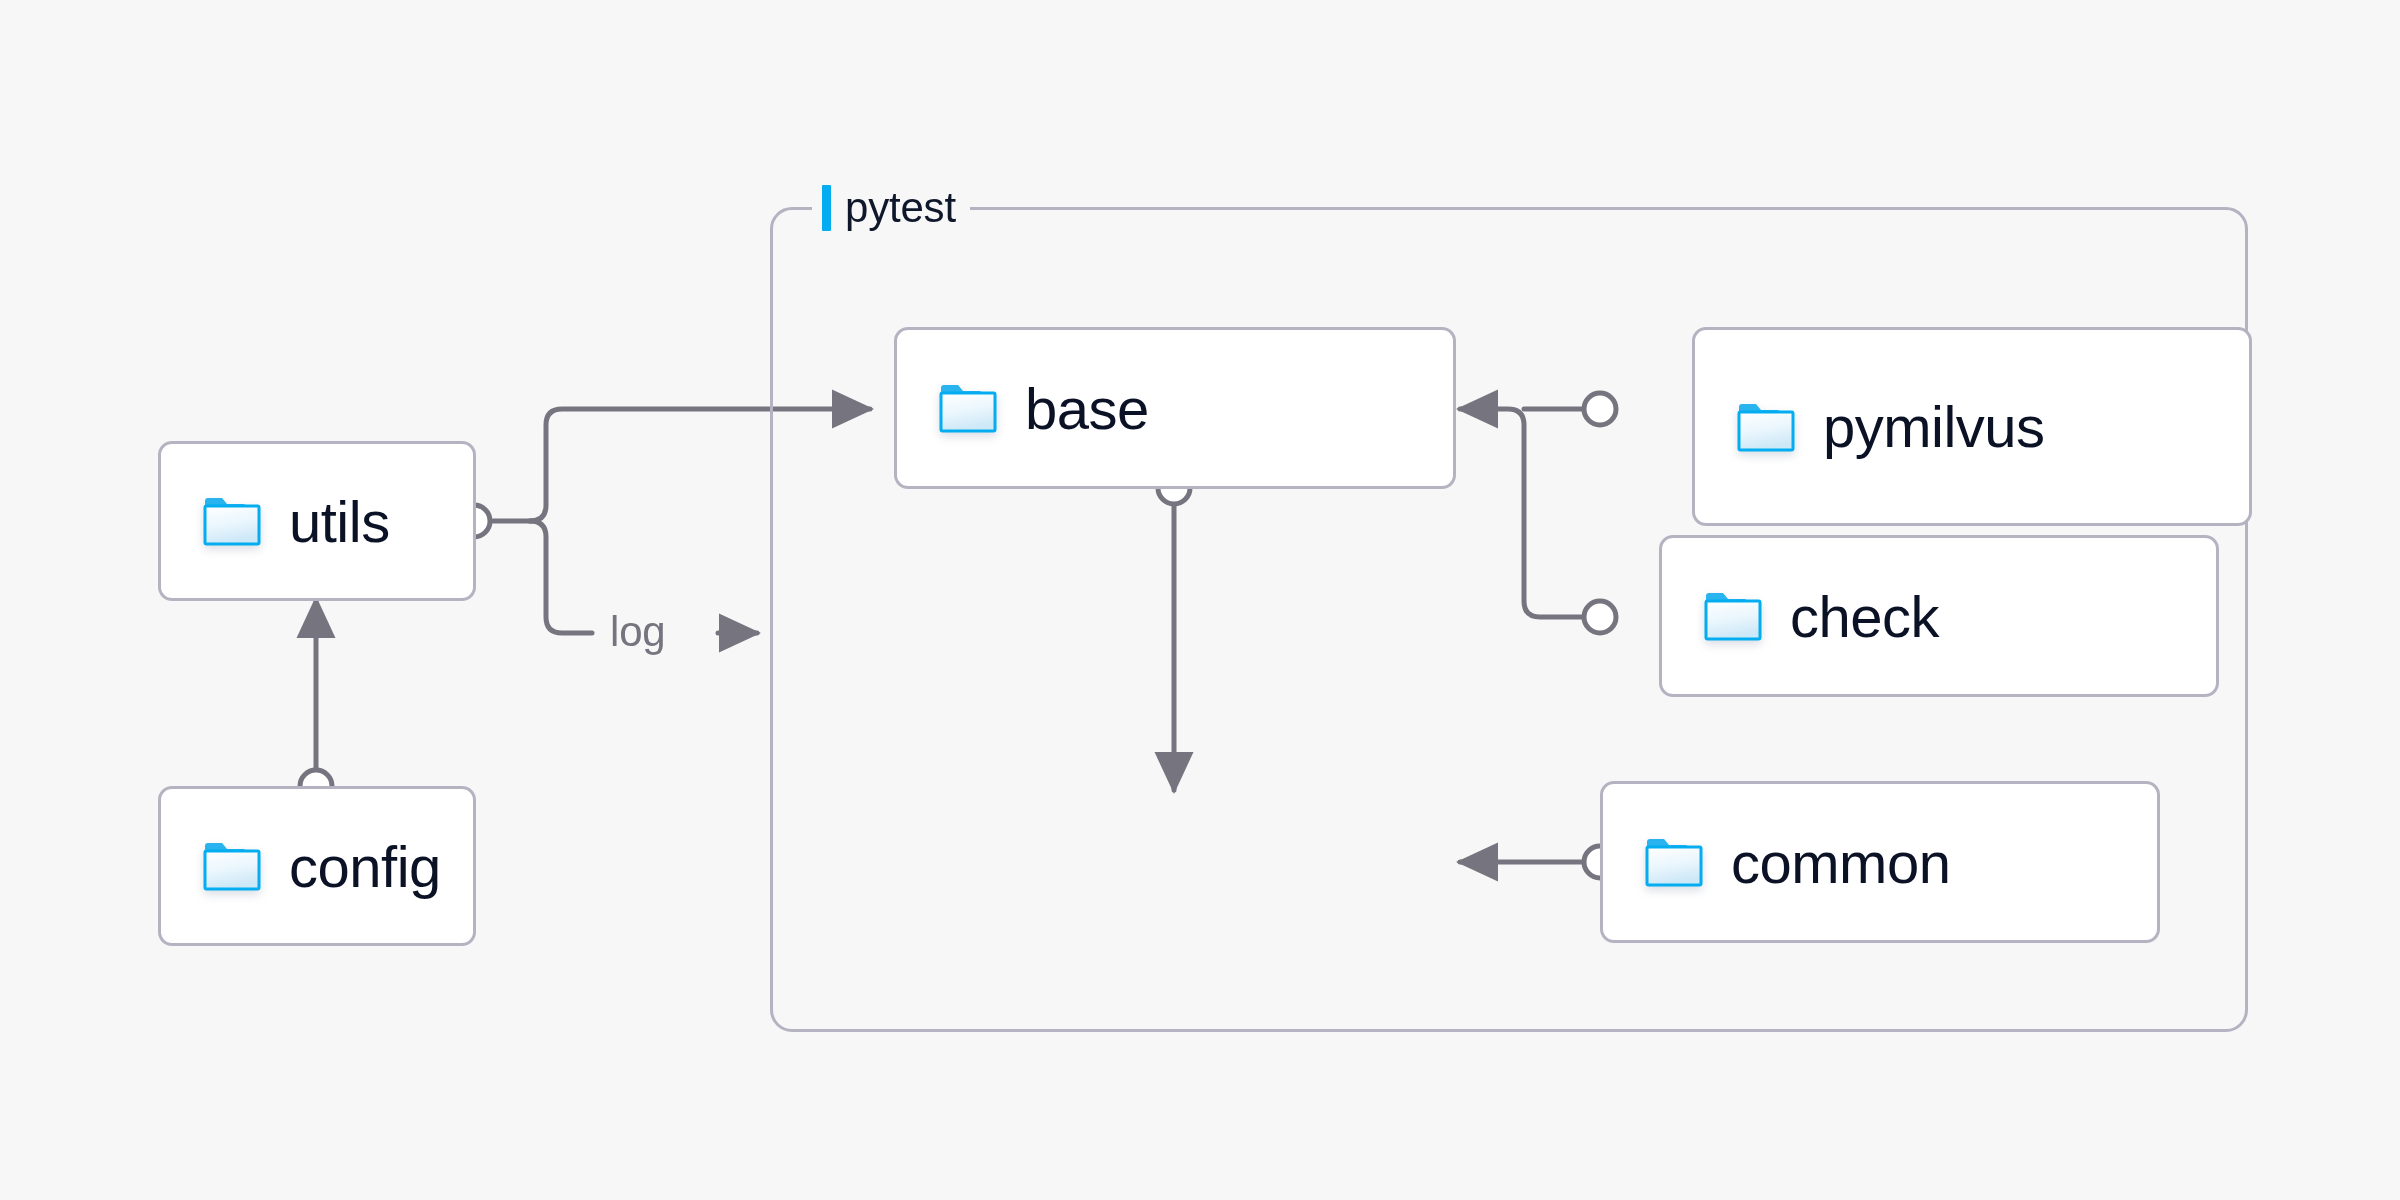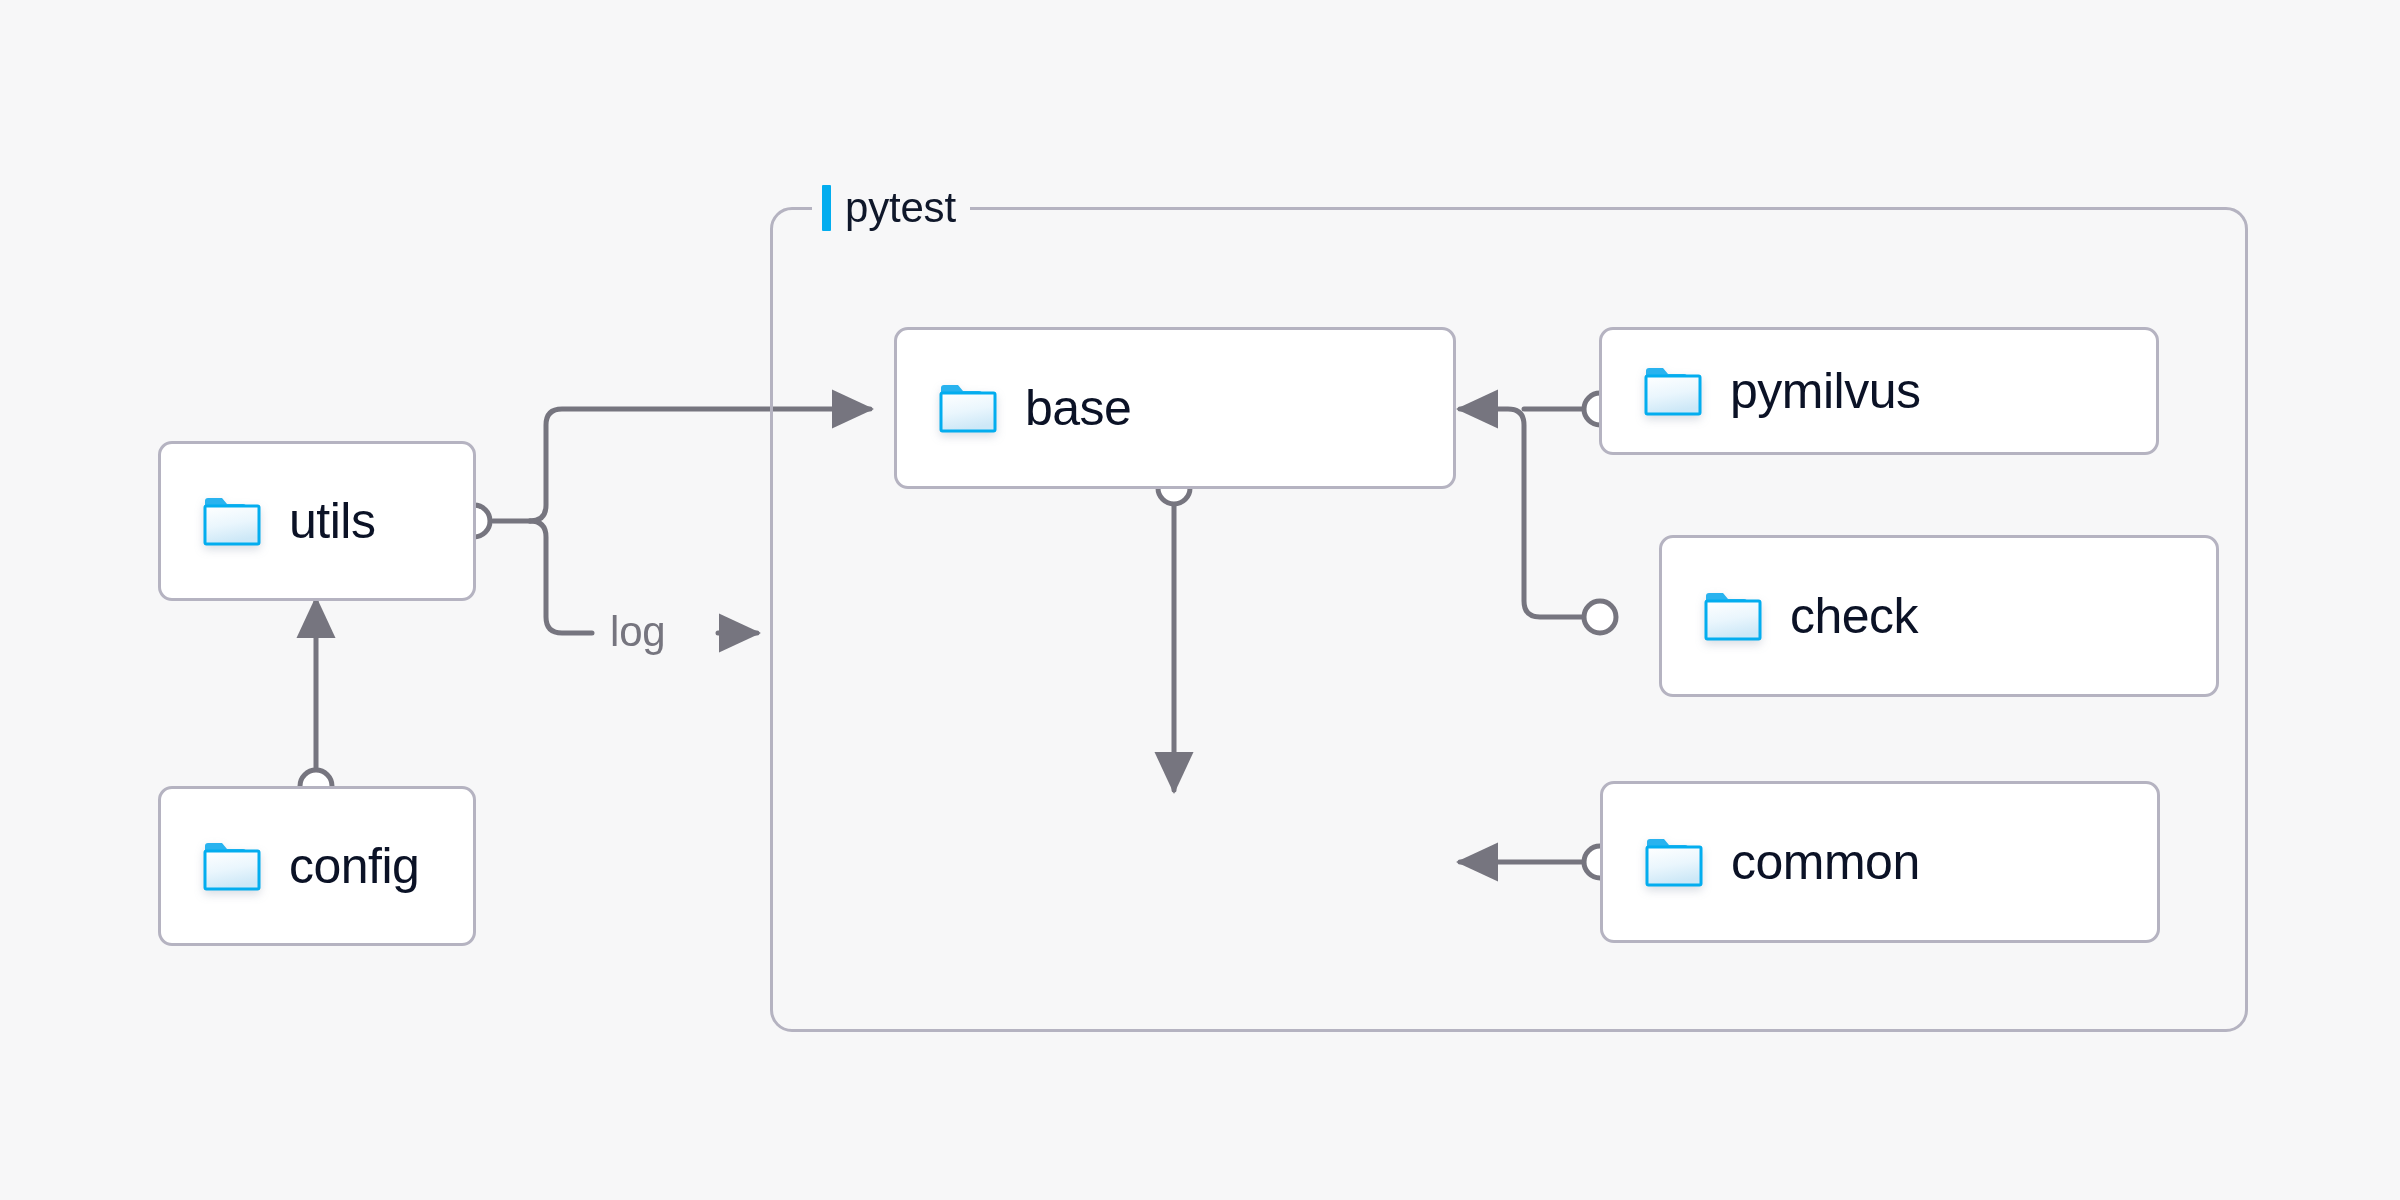--- a/index.html
+++ b/index.html
@@ -63,21 +63,21 @@
     background: #ffffff;
     border: 3px solid #b5b3c1;
     border-radius: 14px;
     box-sizing: border-box;
     display: flex;
     align-items: center;
     padding-left: 42px;
     gap: 28px;
   }
   .node-label {
-    font-size: 50px;
+    font-size: 58px;
     color: #0b1226;
     font-weight: 400;
     letter-spacing: -0.5px;
     white-space: nowrap;
   }
   
   .folder-icon {
     width: 58px;
     height: 50px;
     flex: 0 0 auto;
@@ -180,21 +180,21 @@
     <span class="folder-icon">
       <svg viewBox="0 0 58 50" width="58" height="50" xmlns="http://www.w3.org/2000/svg">
         <path d="M2 12 L2 5 Q2 2 5 2 L19 2 L24 8 L40 8 Q43 8 43 11 L43 14 Z" fill="#29b3ef"></path>
         <rect x="2" y="10" width="54" height="38" rx="1.5" fill="url(#folderGrad)" stroke="#03adef" stroke-width="3"></rect>
       </svg>
     </span>
     <span class="node-label">base</span>
   </div>
 
 
-  <div class="node" style="left:1599px; top:327px; width:560px; height:128px;">
+  <div class="node" style="left:1692px; top:327px; width:560px; height:199px;">
     <span class="folder-icon">
       <svg viewBox="0 0 58 50" width="58" height="50" xmlns="http://www.w3.org/2000/svg">
         <path d="M2 12 L2 5 Q2 2 5 2 L19 2 L24 8 L40 8 Q43 8 43 11 L43 14 Z" fill="#29b3ef"></path>
         <rect x="2" y="10" width="54" height="38" rx="1.5" fill="url(#folderGrad)" stroke="#03adef" stroke-width="3"></rect>
       </svg>
     </span>
     <span class="node-label">pymilvus</span>
   </div>
 
   <div class="node" style="left:1659px; top:535px; width:560px; height:162px;">

